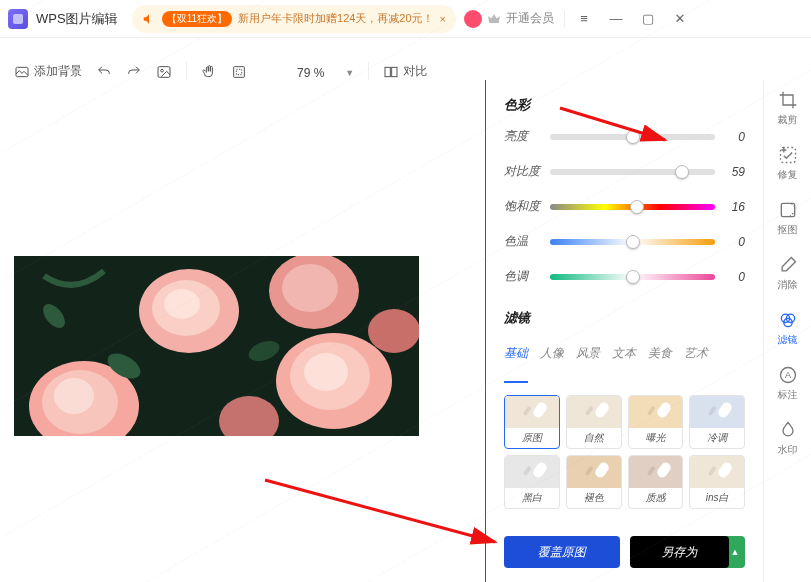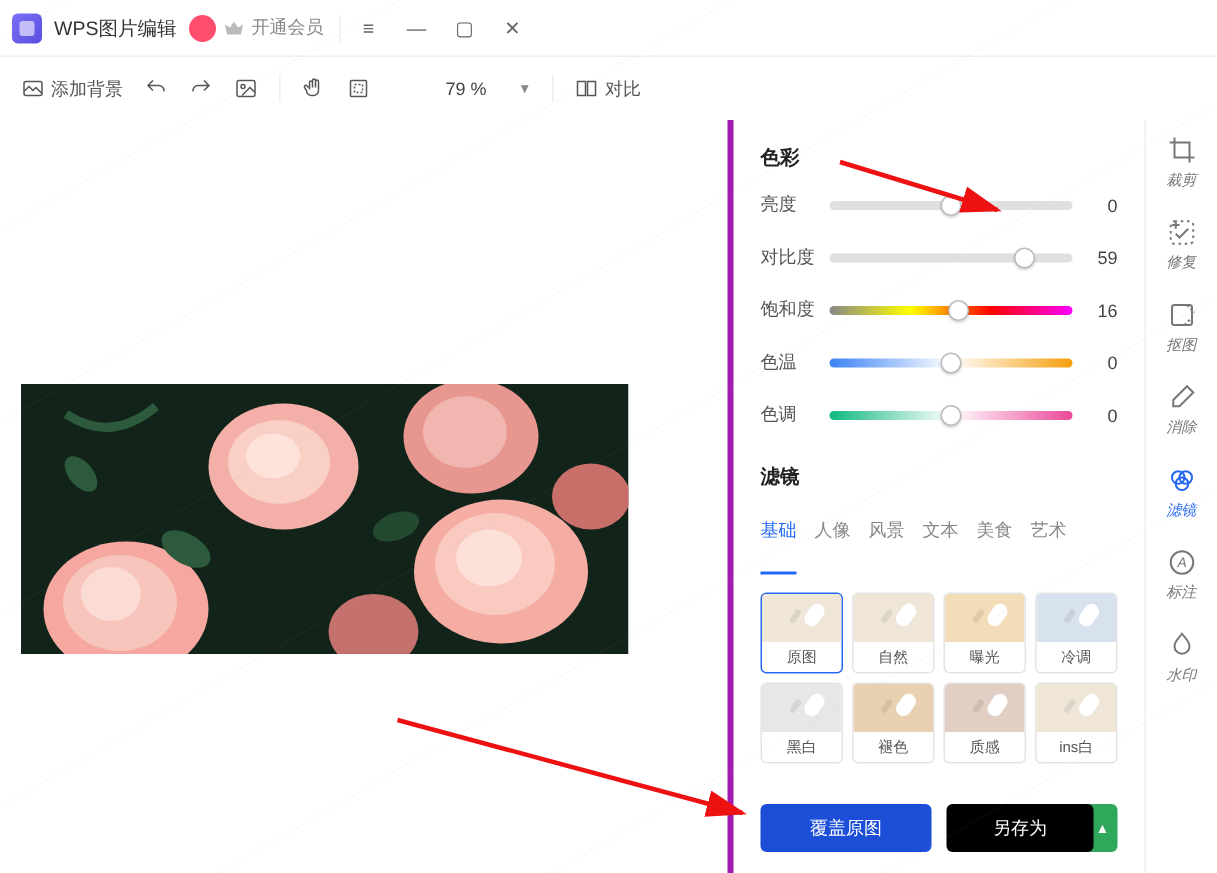--- a/index.html
+++ b/index.html
@@ -13,32 +13,32 @@
 .promo-badge { background: #ff6a00; color: #fff; font-size: 10px; padding: 1px 5px; border-radius: 8px; }
 .promo-text { font-size: 11px; color: #c87a2e; }
 .promo-close { color: #c87a2e; font-size: 11px; cursor: pointer; }
 .membership { margin-left: 8px; display: flex; align-items: center; gap: 4px; }
 .member-avatar { width: 18px; height: 18px; border-radius: 50%; background: #ff4d6d; }
 .member-crown { width:16px; height:16px; color:#aaa; }
 .member-text { font-size: 12px; color: #888; }
 .win-controls { display: flex; gap: 14px; color: #666; font-size: 13px; }
 .win-btn { width: 18px; text-align: center; cursor: pointer; }
 
-.toprow { height: 42px; display: flex; align-items: center; padding: 0 14px; gap: 14px; }
+.toprow { height: 42px; display: flex; align-items: flex-end; padding: 0 14px; gap: 14px; }
 .topbtn { display: flex; align-items: center; gap: 4px; color: #555; font-size: 12px; cursor: pointer; }
 .topicon { width: 16px; height: 16px; stroke: #555; fill: none; stroke-width: 1.5; }
 .toprow .sep { width: 1px; height: 18px; background: #eee; }
 .zoom { display: flex; align-items: center; gap: 21px; color: #444; font-size: 12px; margin-left: 36px; }
 .zoom .chev { font-size: 9px; color: #888; }
 
 .main { display: flex; height: calc(582px - 38px - 42px); }
 .canvas { flex: 1; position: relative; background: #fff; display: flex; align-items: center; justify-content: flex-start; padding-left: 14px; }
 .photo { width: 405px; height: 180px; margin-top: 30px; }
 
-.sidepanel { width: 278px; border-left: 4px solid #a21caf; padding: 16px 18px 0 18px; display: flex; flex-direction: column; position: relative; }
+.sidepanel { width: 278px; border-left: 1px solid #a21caf; padding: 16px 18px 0 18px; display: flex; flex-direction: column; position: relative; font-style: italic; }
 .section-title { font-size: 13px; color: #222; font-weight: 600; margin-bottom: 14px; }
 .sliderrow { display: flex; align-items: center; margin-bottom: 18px; gap: 4px; }
 .sliderlabel { width: 42px; font-size: 12px; color: #555; }
 .track { flex: 1; height: 6px; border-radius: 3px; position: relative; }
 .track-plain { background: #e0e0e0; }
 .track-gradient-sat { background: linear-gradient(to right,#888,#ff0,#f00,#f0f); }
 .track-gradient-temp { background: linear-gradient(to right,#3b82f6,#fff,#f59e0b); }
 .track-gradient-tint { background: linear-gradient(to right,#10b981,#fff,#ec4899); }
 .thumb { position: absolute; top: 50%; width: 14px; height: 14px; background: #fff; border: 1px solid #bbb; border-radius: 50%; transform: translate(-50%,-50%); box-shadow: 0 1px 2px rgba(0,0,0,.2); }
 .slidervalue { width: 26px; text-align: right; font-size: 12px; color: #444; }
@@ -57,37 +57,45 @@
 .filter-thumb.tan { background: #e8d0b0; }
 .filter-thumb.mood { background: #e0cfc2; }
 .filter-thumb::after { content:""; position:absolute; width:10px; height:16px; background:#fff; border-radius:5px; left:30px; top:6px; box-shadow: -10px 8px 0 -3px rgba(0,0,0,.08); transform:rotate(35deg);}
 .filter-name { text-align: center; font-size: 10px; color: #555; padding: 3px 0; }
 
 .bottom-btns { position: absolute; bottom: 14px; left: 18px; right: 18px; display: flex; gap: 10px; }
 .btn-primary { flex: 1; height: 32px; background: #1d4ed8; color: #fff; border-radius: 4px; font-size: 12px; display:flex;align-items:center;justify-content:center; cursor:pointer; }
 .btn-save { flex: 1; height: 32px; background: #000000; color: #fff; border-radius: 4px; font-size: 12px; display:flex;align-items:center;justify-content:center; cursor:pointer; position:relative;}
 .btn-save-arrow { width:20px; background:#2fa85b; height:32px; border-radius:0 4px 4px 0; display:flex;align-items:center;justify-content:center; color:#fff;font-size:9px; margin-left:-4px;}
 
-.toolstrip { width: 48px; border-left: 1px solid #eee; display: flex; flex-direction: column; align-items: center; padding-top: 10px; gap: 18px; font-style: italic; }
+.toolstrip { width: 48px; border-left: 1px solid #eee; display: flex; flex-direction: column; align-items: center; padding-top: 10px; gap: 18px; }
 .tool { display: flex; flex-direction: column; align-items: center; gap: 3px; color: #777; font-size: 10px; cursor: pointer; }
 .tool.active { color: #2468f2; }
 .tool svg { width: 20px; height: 20px; stroke: currentColor; fill: none; stroke-width: 1.6; }
 
 
 .arrow-annot { position: absolute; pointer-events: none; }
 
 
 .photo-svg { width:100%; height:100%; display:block; }
 </style>
 </head>
 <body>
 
 <div class="titlebar">
   <div class="app-logo"></div>
   <div class="app-title">WPS图片编辑</div>
+  <div class="promo-pill">
+    <svg width="14" height="14" viewBox="0 0 24 24" fill="#ff6a00">
+        <path d="M3 9v6h4l5 5V4L7 9H3z"></path>
+      </svg>
+    <span class="promo-badge">【双11狂欢】</span>
+    <span class="promo-text">新用户年卡限时加赠124天，再减20元！</span>
+    <span class="promo-close">×</span>
+  </div>
   <div class="membership">
     <div class="member-avatar"></div>
     <svg class="member-crown" viewBox="0 0 24 24" fill="#bbb">
         <path d="M5 18h14l2-10-5 3-4-6-4 6-5-3 2 10z"></path>
       </svg>
     <span class="member-text">开通会员</span>
   </div>
   <div style="width:1px;height:18px;background:#eee;margin:0 10px"></div>
   <div class="win-controls">
     <span class="win-btn">≡</span>

